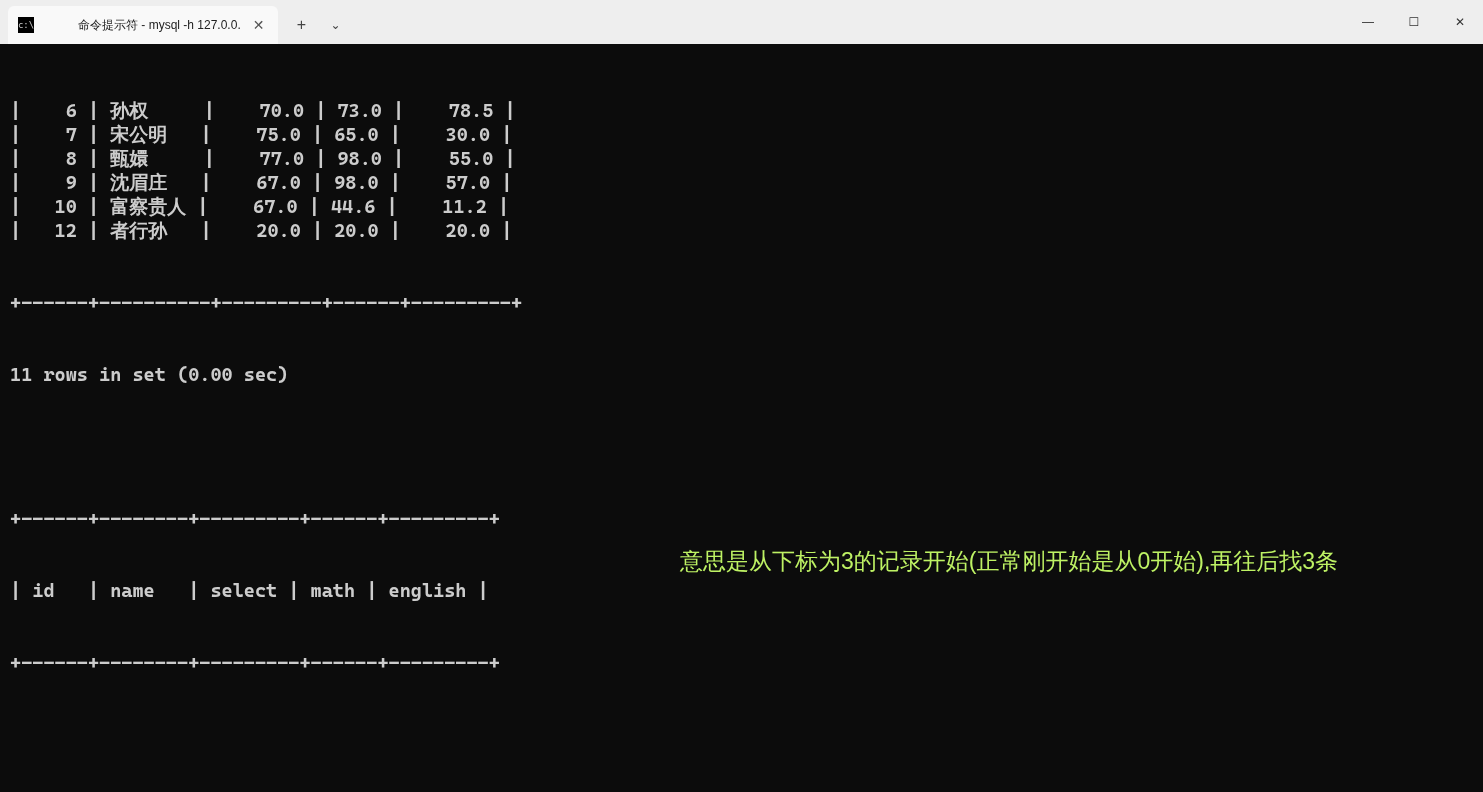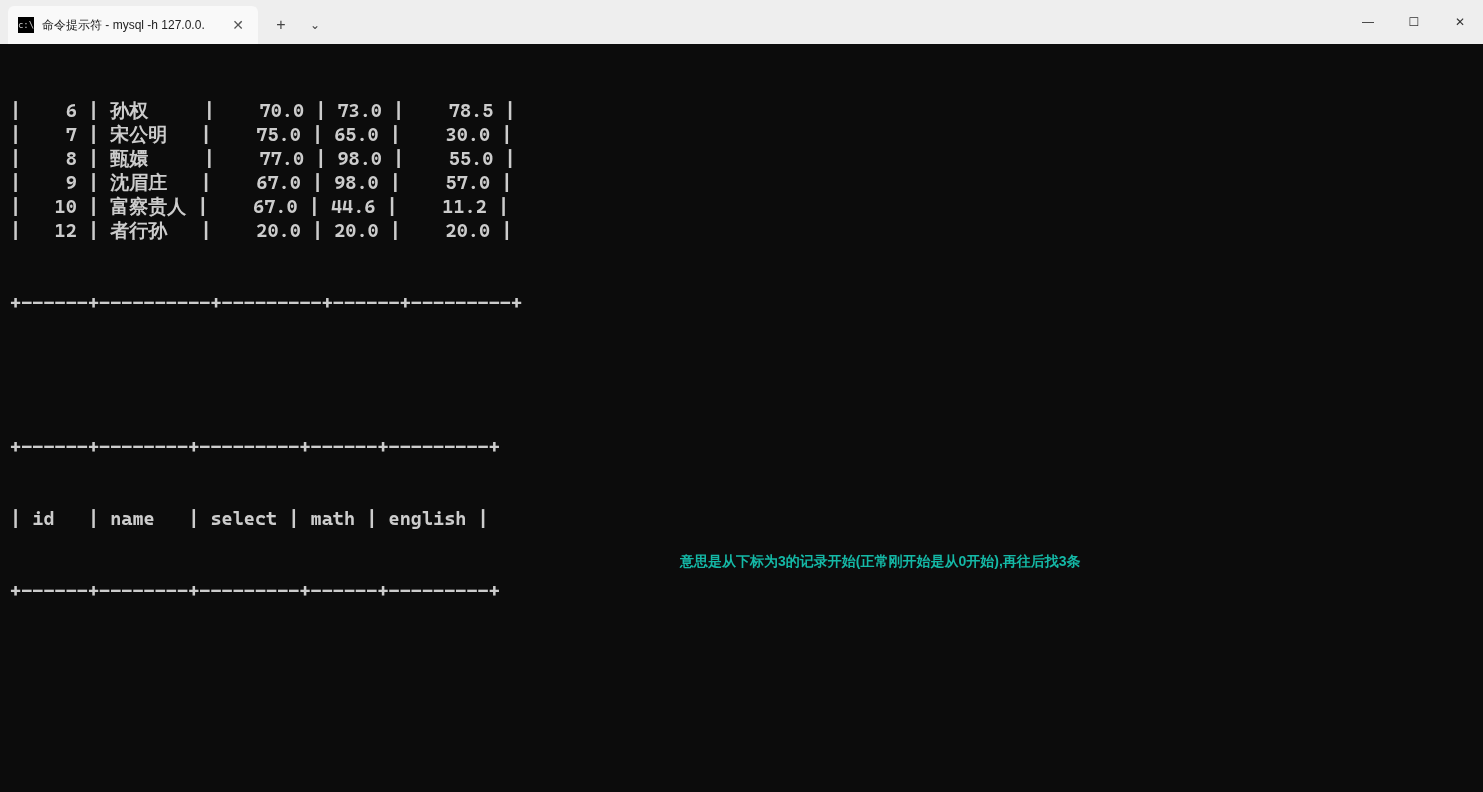--- a/index.html
+++ b/index.html
@@ -41,20 +41,21 @@
       justify-content: center;
       font-size: 9px;
       color: #ccc;
       font-family: monospace;
     }
     .tab-title {
       flex: 1;
       white-space: nowrap;
       overflow: hidden;
       text-overflow: ellipsis;
+      margin-left: 36px;
     }
     .tab-close {
       font-size: 14px;
       color: #555;
       padding: 2px 4px;
       cursor: pointer;
     }
     .newtab-btn {
       width: 34px;
       display: flex;
@@ -94,24 +95,24 @@
       font-size: 19px;
       line-height: 24px;
       padding: 6px 0 0 10px;
       font-weight: bold;
       position: relative;
       white-space: pre;
     }
     .term-line { white-space: pre; }
     .annotation {
       position: absolute;
-      color: #14b8a6;
+      color: #bef264;
       font-family: "Microsoft YaHei", sans-serif;
-      font-size: 14px;
-      font-weight: bold;
+      font-size: 23px;
+      font-weight: normal;
     }
   </style>
 </head>
 <body>
 
 <div class="titlebar">
   <div class="tab">
     <span class="tab-icon">c:\</span>
     <span class="tab-title">命令提示符 - mysql  -h 127.0.0.</span>
     <span class="tab-close">✕</span>
@@ -122,20 +123,21 @@
   <div class="win-controls">
     <div class="win-btn">—</div>
     <div class="win-btn">☐</div>
     <div class="win-btn">✕</div>
   </div>
 </div>
 
 <div class="terminal">
   <div id="block1-body"><div class="term-line">|    6 | 孙权     |    70.0 | 73.0 |    78.5 |</div><div class="term-line">|    7 | 宋公明   |    75.0 | 65.0 |    30.0 |</div><div class="term-line">|    8 | 甄嬛     |    77.0 | 98.0 |    55.0 |</div><div class="term-line">|    9 | 沈眉庄   |    67.0 | 98.0 |    57.0 |</div><div class="term-line">|   10 | 富察贵人 |    67.0 | 44.6 |    11.2 |</div><div class="term-line">|   12 | 者行孙   |    20.0 | 20.0 |    20.0 |</div></div>
   <div class="term-line">+------+----------+---------+------+---------+</div>
+  <div class="term-line">11 rows in set (0.00 sec)</div>
   <div class="term-line">&nbsp;</div>
   <div class="term-line">+------+--------+---------+------+---------+</div>
   <div class="term-line" id="header2">| id   | name   | select | math | english |</div>
   <div class="term-line">+------+--------+---------+------+---------+</div>
   
   
   
   
 
   

